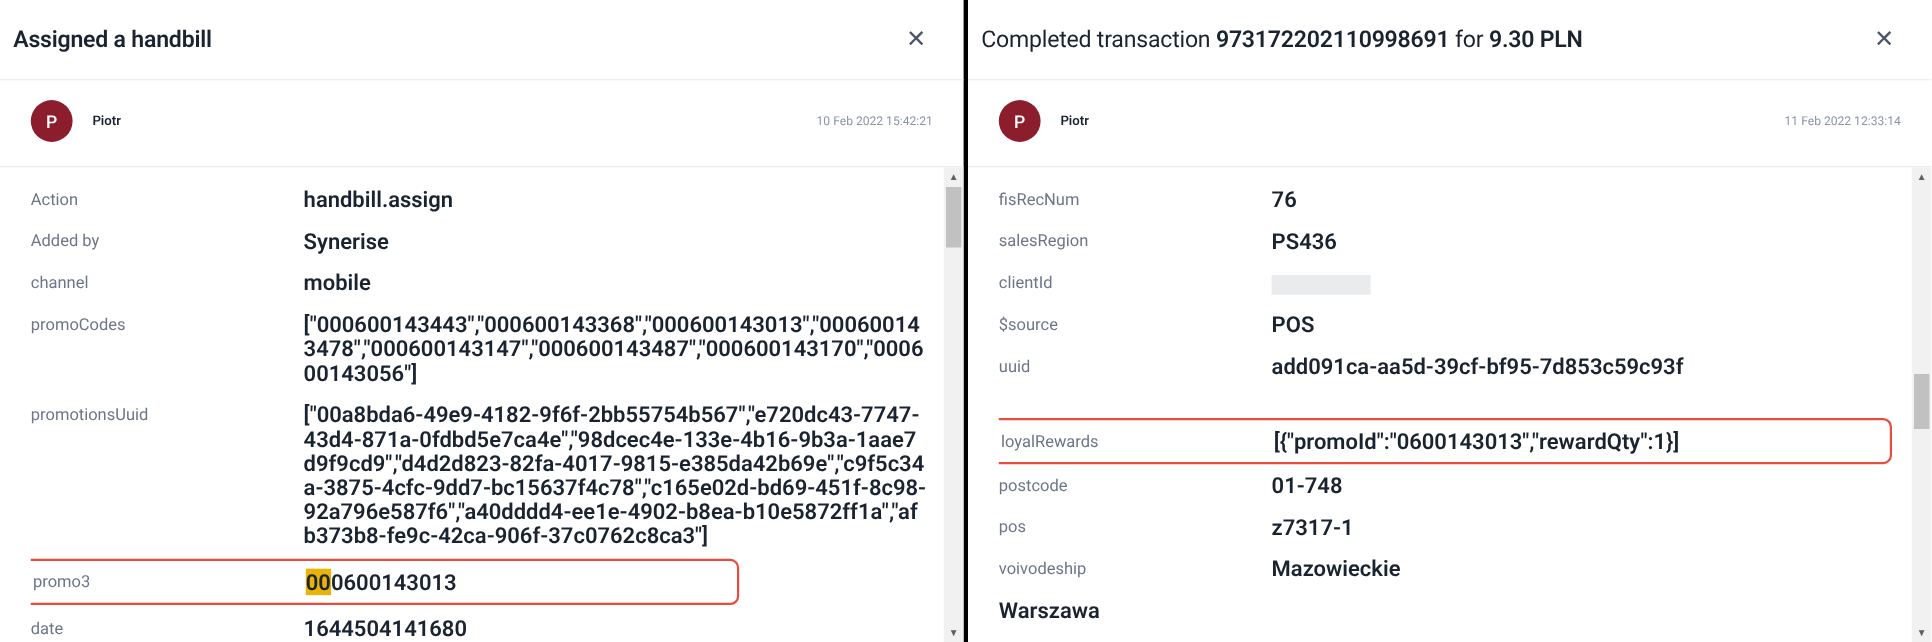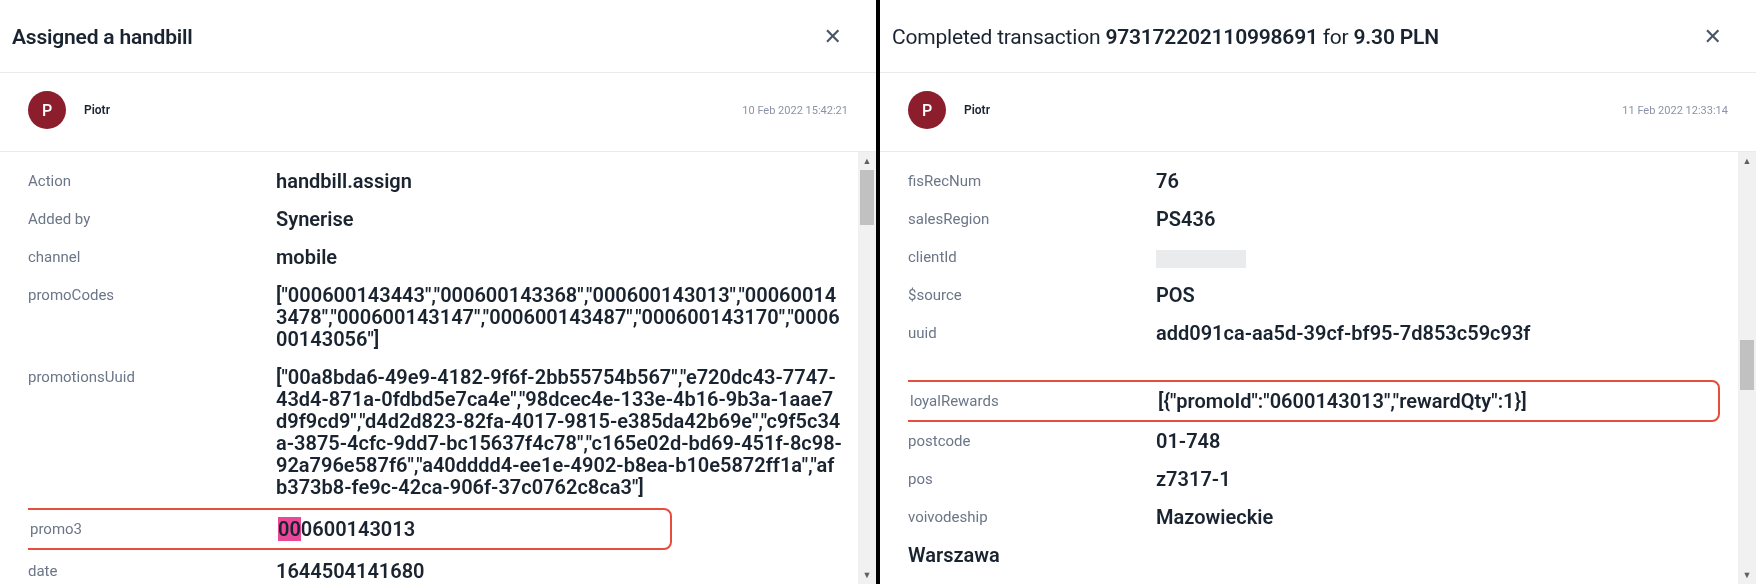--- a/index.html
+++ b/index.html
@@ -108,21 +108,21 @@
     padding-right: 10px;
   }
   .redacted {
     display: inline-block;
     width: 90px;
     height: 18px;
     background: #e9ebed;
     vertical-align: middle;
   }
   .highlight-sel {
-    background: #ec4899;
+    background: #eab308;
   }
   .hl-row {
     border: 2px solid #e74c3c;
     border-radius: 8px;
     margin-left: -10px;
     padding-left: 10px;
     margin-right: 12px;
     margin-top: 28px;
   }
   .hl-row-wide {

